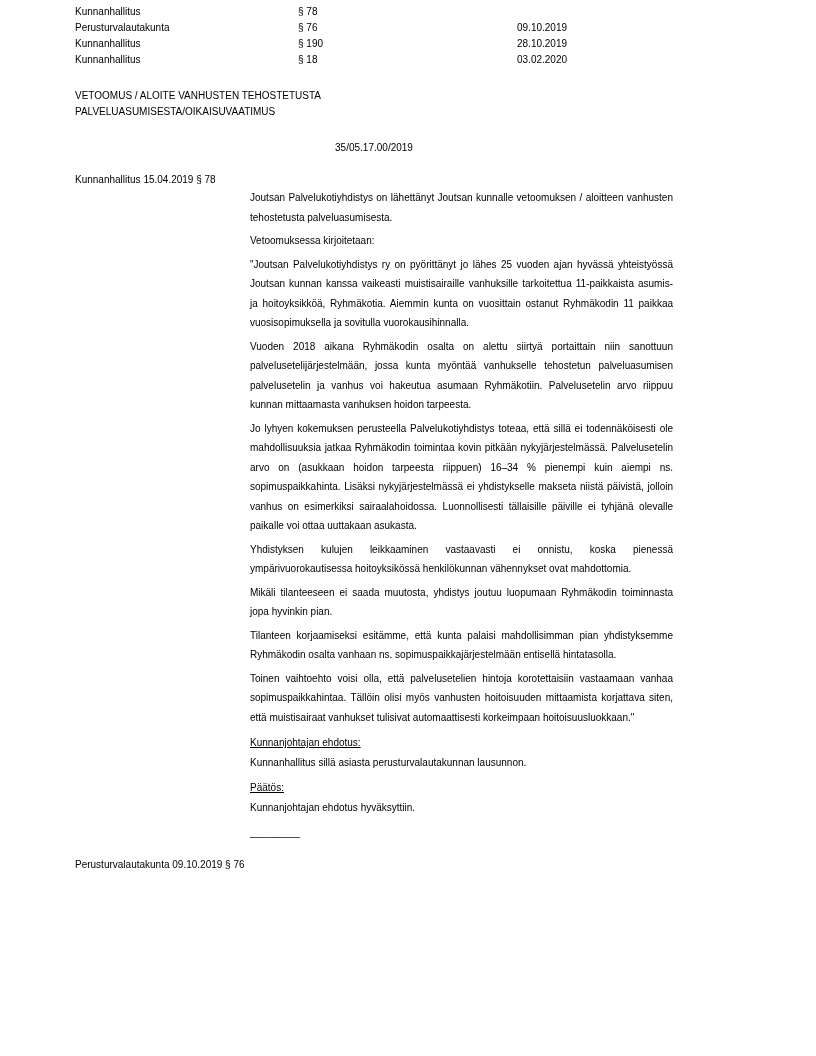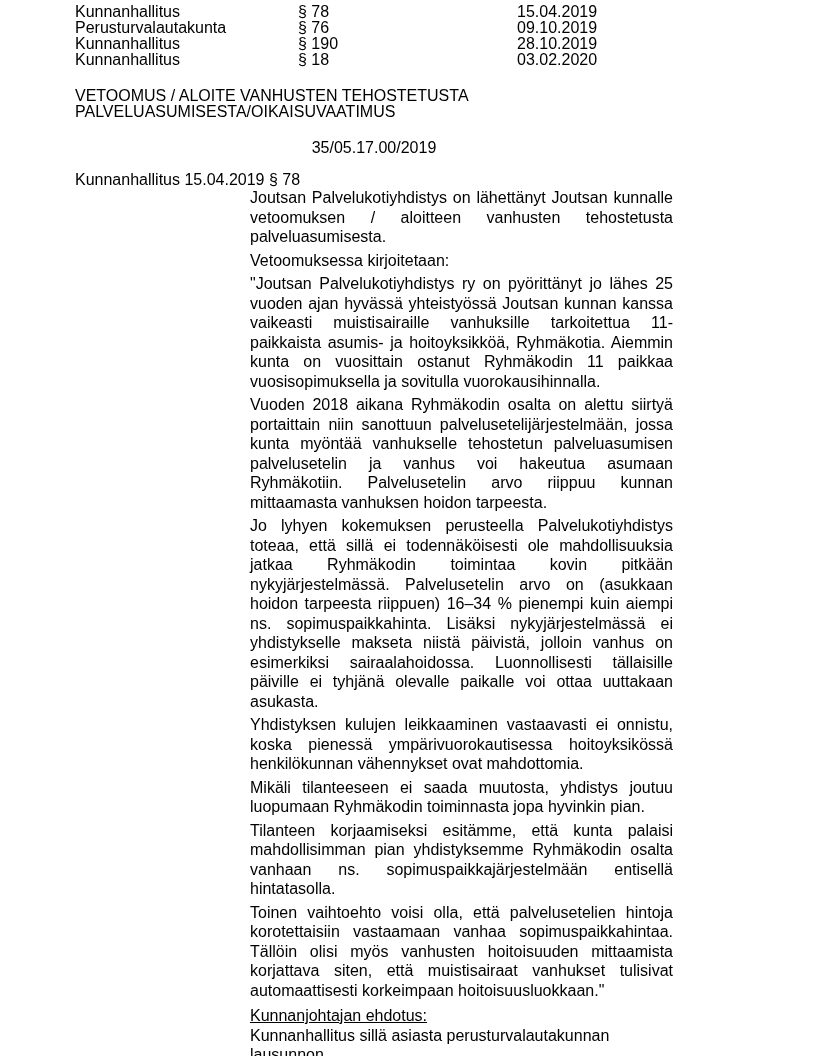--- a/index.html
+++ b/index.html
@@ -3,21 +3,21 @@
 <meta charset="utf-8">
 <style>
   html, body { margin: 0; padding: 0; background: #fff; }
   .page {
     position: relative;
     width: 752px;
     height: 1056px;
     background: #ffffff;
     color: #000000;
     font-family: "Liberation Sans", "DejaVu Sans", sans-serif;
-    font-size: 16px;
+    font-size: 10px;
     box-sizing: border-box;
     padding: 4px 79px 0 75px;
     overflow: hidden;
   }
   .history { line-height: 16px; }
   .history-row { display: grid; grid-template-columns: 223px 219px 1fr; }
   .history-row > div { white-space: nowrap; }
   .doc-title { margin-top: 20px; line-height: 16px; }
   .case-number { margin-top: 20px; line-height: 16px; text-align: center; }
   .section-heading { margin-top: 16px; line-height: 16px; }
@@ -34,21 +34,20 @@
 </style>
 </head>
 <body>
 
 <div class="page">
 
   <div class="history">
     <div class="history-row">
       <div>Kunnanhallitus</div>
       <div>§ 78</div>
-      <div>15.04.2019</div>
     </div>
     <div class="history-row">
       <div>Perusturvalautakunta</div>
       <div>§ 76</div>
       <div>09.10.2019</div>
     </div>
     <div class="history-row">
       <div>Kunnanhallitus</div>
       <div>§ 190</div>
       <div>28.10.2019</div>

